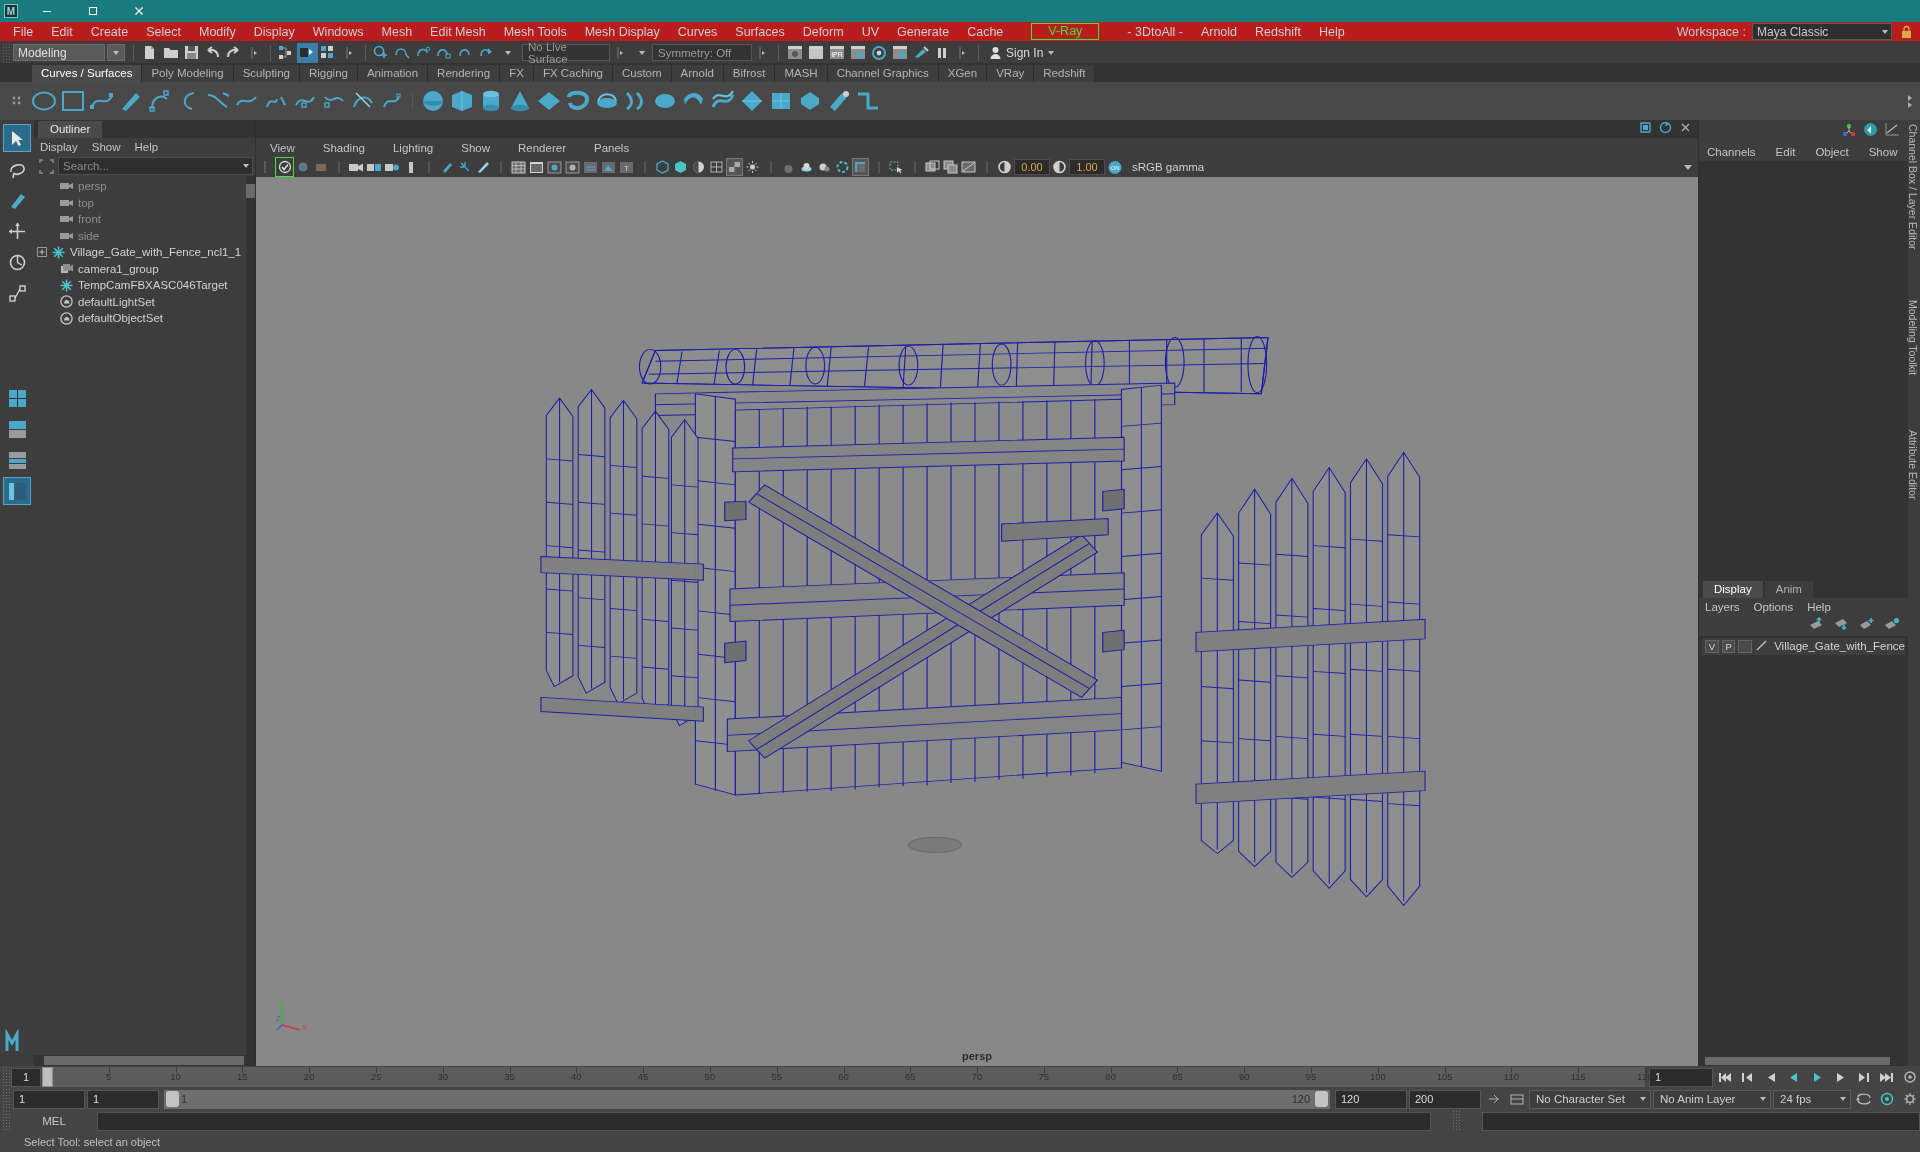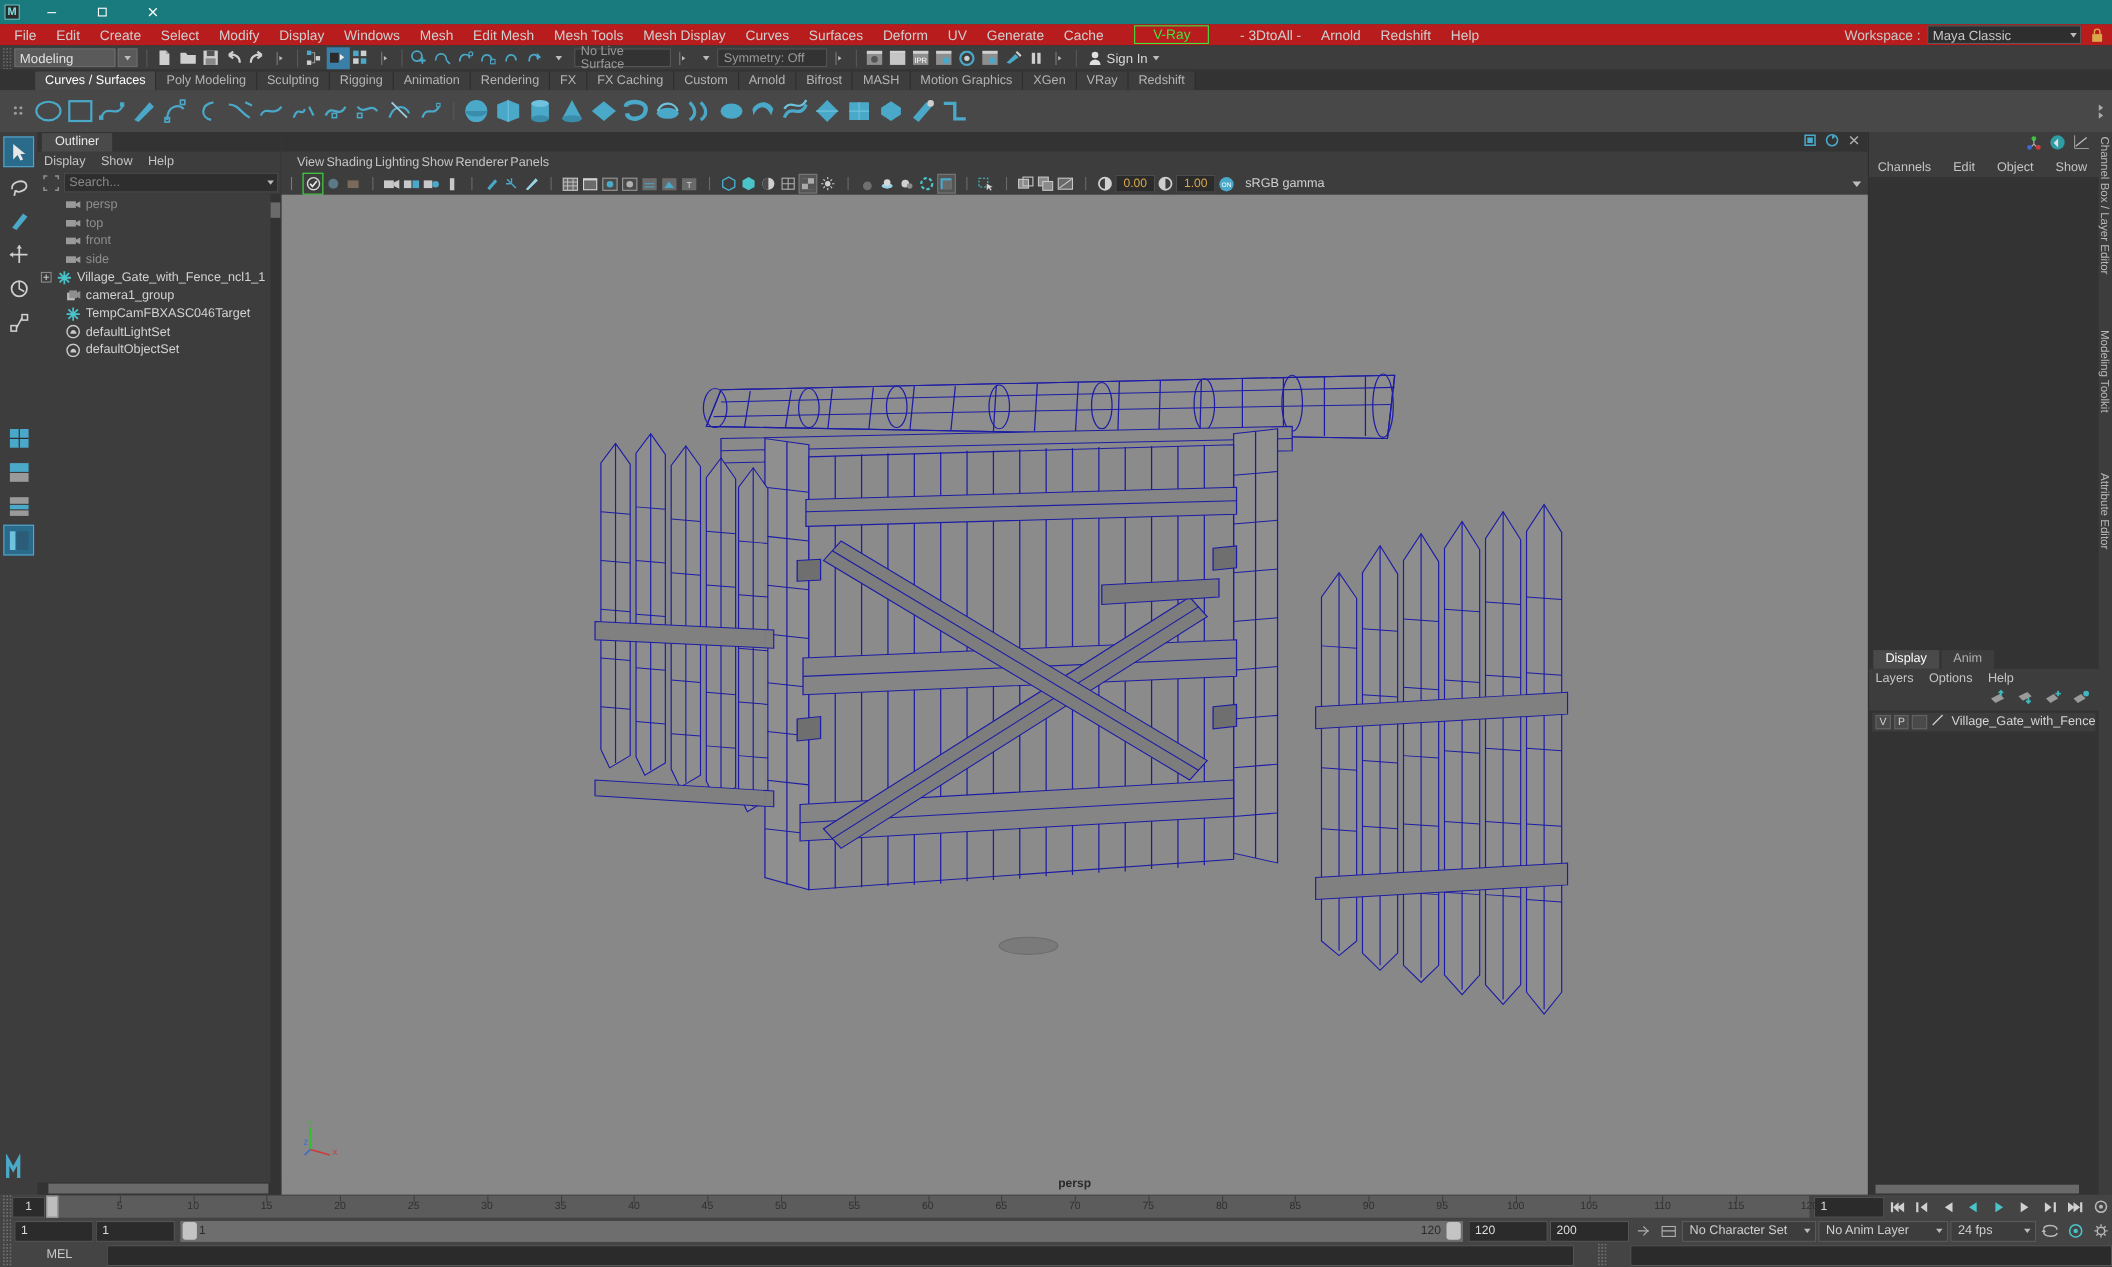--- a/index.html
+++ b/index.html
@@ -126,21 +126,21 @@
   .ol-row.dim { color:#8e8e8e; }
   .ol-row.norm { color:#d2d2d2; }
   .outliner-vscroll { position:absolute; right:0; top:0; width:9px; bottom:0; background:#333; }
   .outliner-vthumb { position:absolute; right:0; top:8px; width:9px; height:14px; background:#6a6a6a; }
   .outliner-hscroll { height:11px; background:#333; position:relative; }
   .outliner-hthumb { position:absolute; left:10px; top:1px; height:9px; width:200px; background:#6a6a6a; }
 
   
   .viewwrap { flex:1; display:flex; flex-direction:column; min-width:0; background:#444; }
   .vp-tabrow { height:18px; background:#333; display:flex; align-items:center; justify-content:flex-end; padding-right:6px; gap:7px;}
-  .vp-menu { height:19px; background:#3d3d3d; display:flex; align-items:center; font-size:11.5px; color:#c5c5c5; padding-left:14px; gap:2px; }
+  .vp-menu { height:19px; background:#3d3d3d; display:flex; align-items:center; font-size:11.5px; color:#c5c5c5; padding-left:14px; gap:28px; }
   .vp-toolbar { height:20px; background:#3d3d3d; display:flex; align-items:center; padding-left:2px; gap:1px;}
   .vb { width:17px;height:18px; display:flex;align-items:center;justify-content:center; flex:none;}
   .vb.on { outline:1px solid #3fe33f; }
   .vb.pressed { background:#555; border:1px solid #777; }
   .numfield { width:36px;height:16px;background:#2b2b2b;border:1px solid #4d4d4d;color:#d8a84a;
               font-size:11px; display:flex;align-items:center;justify-content:center;}
   .gammabox { flex:1; height:16px; background:#3d3d3d; display:flex; align-items:center; color:#d0d0d0; font-size:11.5px; padding-left:8px; position:relative;}
   .gammabox .dd { position:absolute; right:6px; }
   .viewport { flex:1; background:#888888; position:relative; overflow:hidden; }
   .vp-label { position:absolute; bottom:4px; left:0; right:0; text-align:center; font-size:11px; color:#2b2b2b; font-weight:bold;}
@@ -475,21 +475,21 @@
     <div class="shelftab">Sculpting</div>
     <div class="shelftab">Rigging</div>
     <div class="shelftab">Animation</div>
     <div class="shelftab">Rendering</div>
     <div class="shelftab">FX</div>
     <div class="shelftab">FX Caching</div>
     <div class="shelftab">Custom</div>
     <div class="shelftab">Arnold</div>
     <div class="shelftab">Bifrost</div>
     <div class="shelftab">MASH</div>
-    <div class="shelftab">Motion Graphics</div>
+    <div class="shelftab">Channel Graphics</div>
     <div class="shelftab">XGen</div>
     <div class="shelftab">VRay</div>
     <div class="shelftab">Redshift</div>
   </div>
 
   <div class="shelfrow">
     <div class="shelf-left">
       <svg width="14" height="12" viewBox="0 0 14 12">
           <circle cx="4" cy="3" r="1.4" fill="#9a9a9a"></circle>
           <circle cx="9" cy="3" r="1.4" fill="#9a9a9a"></circle>
@@ -1590,14 +1590,17 @@
   </div>
 
   <div class="melrow">
     <div class="hdots"></div>
     <div class="mel-label">MEL</div>
     <div class="mel-input" style="width:1334px;"></div>
     <div class="hdots"></div>
     <div class="mel-input" style="flex:1;"></div>
   </div>
 
+  <div class="statusline">
+    <span>Select Tool: select an object</span>
+  </div>
 
 </div>
 
 </body></html>

